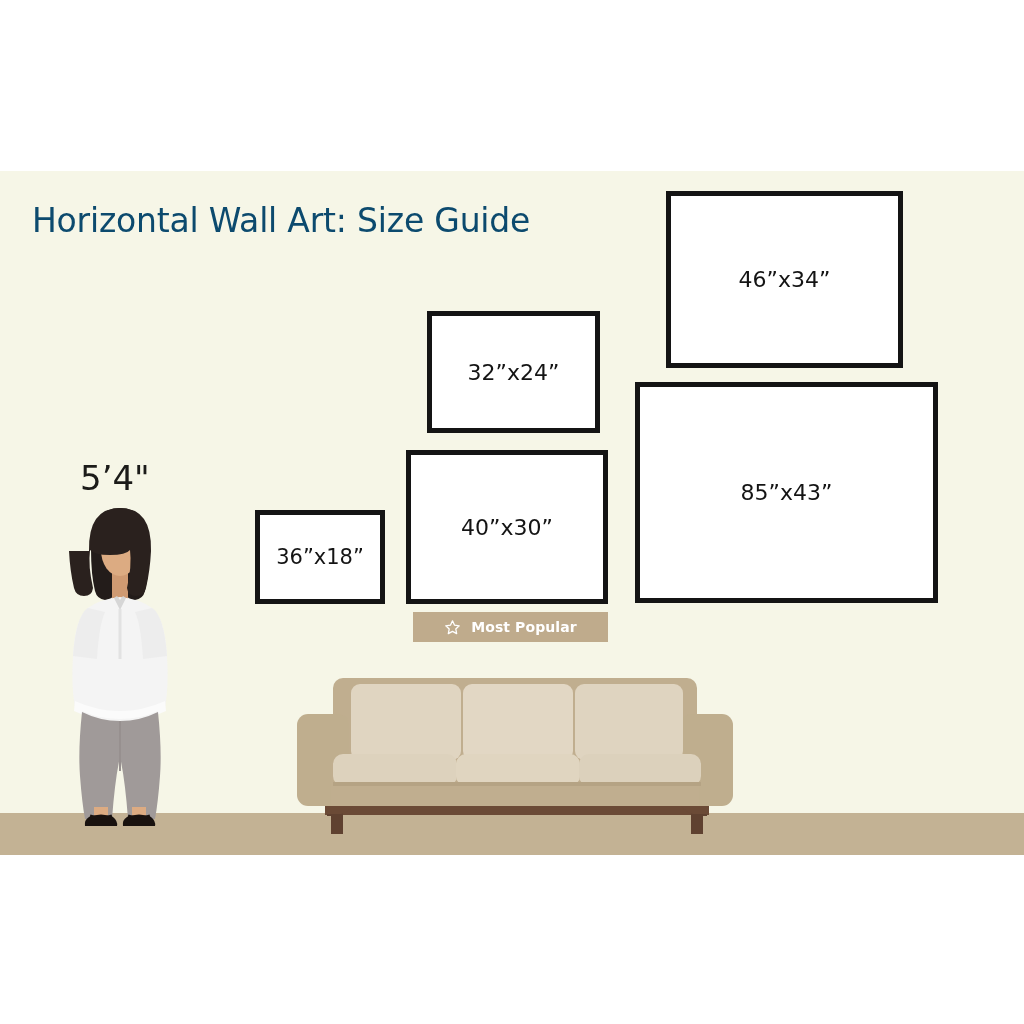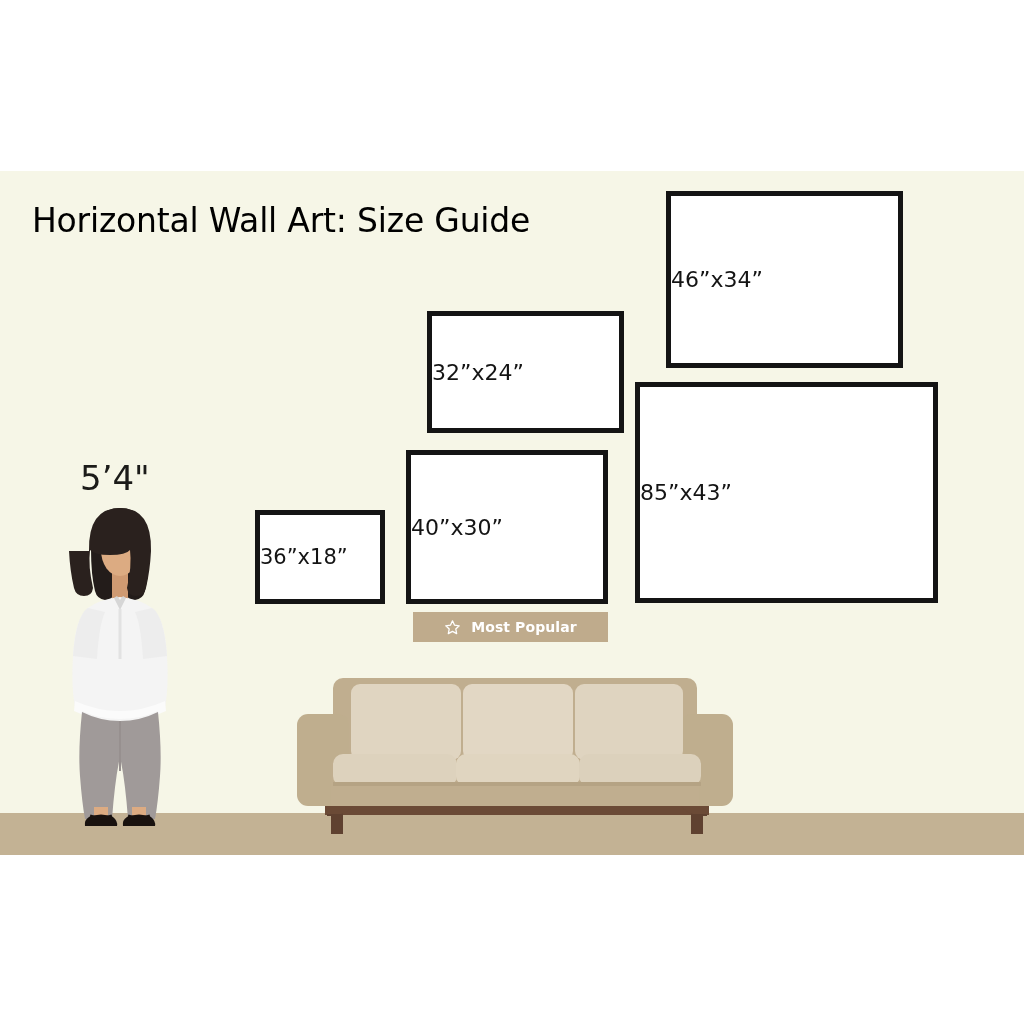--- a/index.html
+++ b/index.html
@@ -39,21 +39,21 @@
     background: #c3b294;
   }
 
   
   .title {
     position: absolute;
     left: 32px;
     top: 201px;
     font-size: 33px;
     font-weight: 500;
-    color: #000000;
+    color: #0c4a6e;
     letter-spacing: -0.2px;
     white-space: nowrap;
   }
 
   
   .height-label {
     position: absolute;
     left: 80px;
     top: 458px;
     font-size: 34px;
@@ -63,30 +63,31 @@
   }
 
   
   .frame {
     position: absolute;
     box-sizing: border-box;
     background: #ffffff;
     border: 5px solid #141414;
     display: flex;
     align-items: center;
+    justify-content: center;
   }
   .frame-label {
     font-size: 22px;
     color: #141414;
     white-space: nowrap;
     letter-spacing: 0px;
   }
   .frame.f-24 { left: 255px; top: 510px; width: 130px; height: 94px; }
   .frame.f-24 .frame-label { font-size: 21px; }
-  .frame.f-32 { left: 427px; top: 311px; width: 197px; height: 122px; }
+  .frame.f-32 { left: 427px; top: 311px; width: 173px; height: 122px; }
   .frame.f-40 { left: 406px; top: 450px; width: 202px; height: 154px; }
   .frame.f-46 { left: 666px; top: 191px; width: 237px; height: 177px; }
   .frame.f-58 { left: 635px; top: 382px; width: 303px; height: 221px; }
 
   
   .badge {
     position: absolute;
     left: 413px;
     top: 612px;
     width: 195px;

